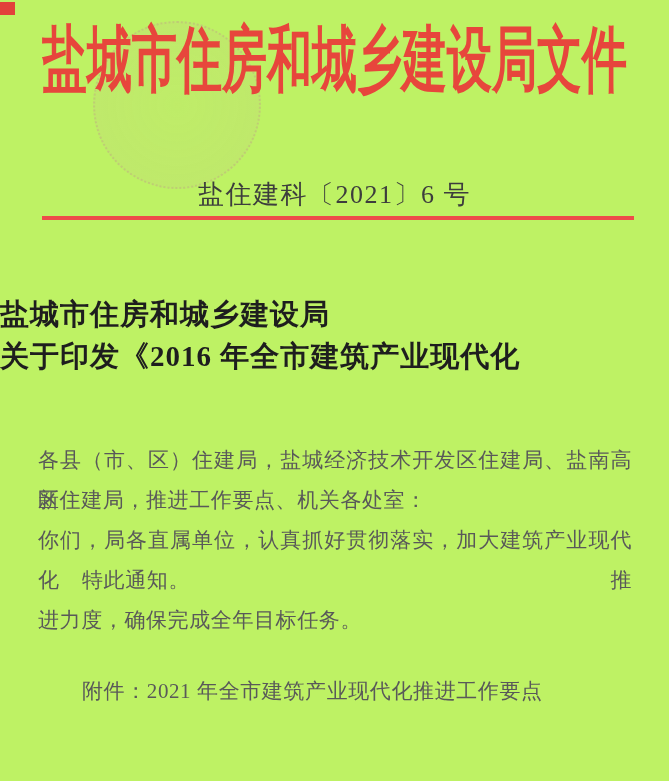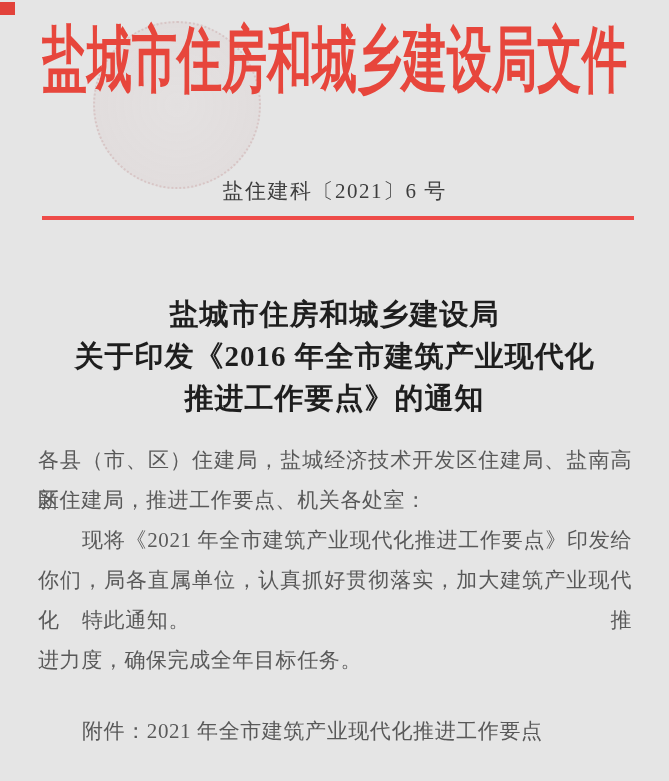--- a/index.html
+++ b/index.html
@@ -1,20 +1,20 @@
 <!DOCTYPE html>
 <html><head>
 <meta charset="utf-8">
 <style>
   html, body { margin: 0; padding: 0; background: #ffffff; }
   .page {
     position: relative;
     width: 669px;
     height: 781px;
-    background: #e5e5e5;
+    background: #bef264;
     overflow: hidden;
     font-family: "Liberation Serif", "DejaVu Serif", serif;
   }
   .corner-mark {
     position: absolute;
     left: 0; top: 2px;
     width: 15px; height: 13px;
     background: #e2423a;
   }
   .seal {
@@ -37,35 +37,34 @@
     color: #e7463c;
     transform: scaleY(1.6);
     transform-origin: center center;
     white-space: nowrap;
   }
   .doc-number {
     position: absolute;
     top: 177px; left: 0;
     width: 669px;
     text-align: center;
-    font-size: 21px;
+    font-size: 26px;
     letter-spacing: 1.5px;
     color: #3d3d3d;
   }
   .red-rule {
     position: absolute;
     top: 216px; left: 42px;
     width: 592px; height: 4px;
     background: #ee4c49;
   }
   .title {
     position: absolute;
     top: 293px; left: 0;
     width: 669px;
-    text-align: center;
     font-weight: bold;
     font-size: 29px;
     line-height: 42px;
     color: #1e1e1e;
     letter-spacing: 1px;
   }
   .body-lines {
     position: absolute;
     top: 440px; left: 38px;
     width: 594px;
@@ -84,24 +83,22 @@
 
 <div class="page">
   <div class="corner-mark"></div>
   <div class="seal"></div>
   <h1 class="header">盐城市住房和城乡建设局文件</h1>
   <div class="doc-number">盐住建科〔2021〕6 号</div>
   <div class="red-rule"></div>
   <div class="title">
     <div>盐城市住房和城乡建设局</div>
     <div>关于印发《2016 年全市建筑产业现代化</div>
-    <div>推进工作要点》的通知</div>
   </div>
   <div class="body-lines" id="body-lines">
       <div class="line justify">各县（市、区）住建局，盐城经济技术开发区住建局、盐南高新</div>
       <div class="line">区住建局，推进工作要点、机关各处室：</div>
-      <div class="line indent justify">现将《2021 年全市建筑产业现代化推进工作要点》印发给</div>
       <div class="line justify">你们，局各直属单位，认真抓好贯彻落实，加大建筑产业现代化推</div>
       <div class="line indent">特此通知。</div>
       <div class="line">进力度，确保完成全年目标任务。</div>
       <div class="line indent gap">附件：2021 年全市建筑产业现代化推进工作要点</div>
     </div>
 </div>
 
 </body></html>

